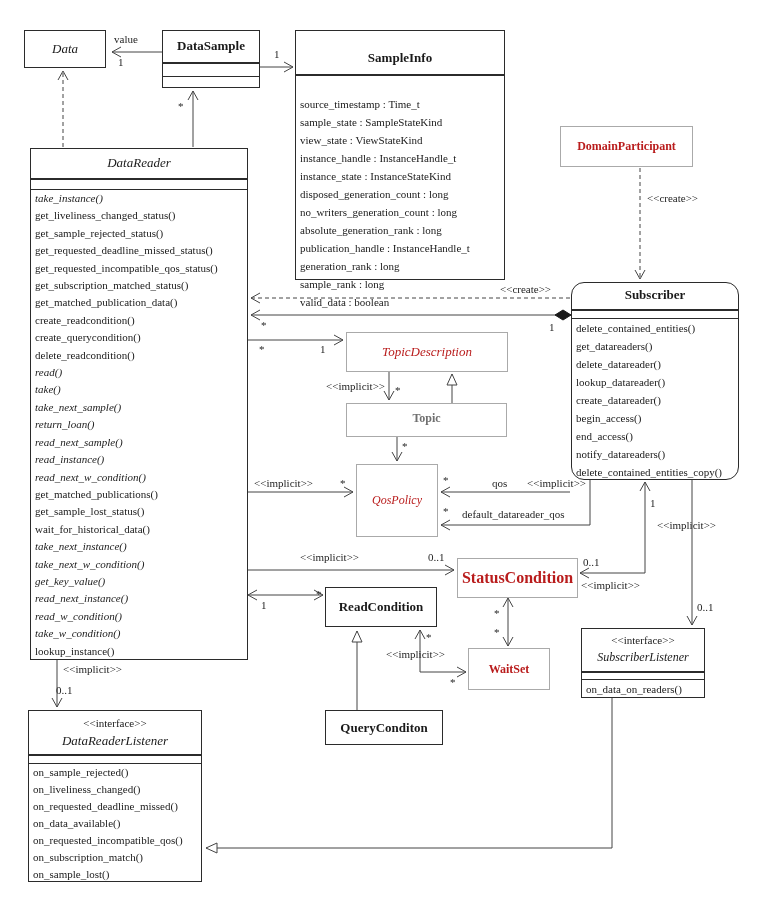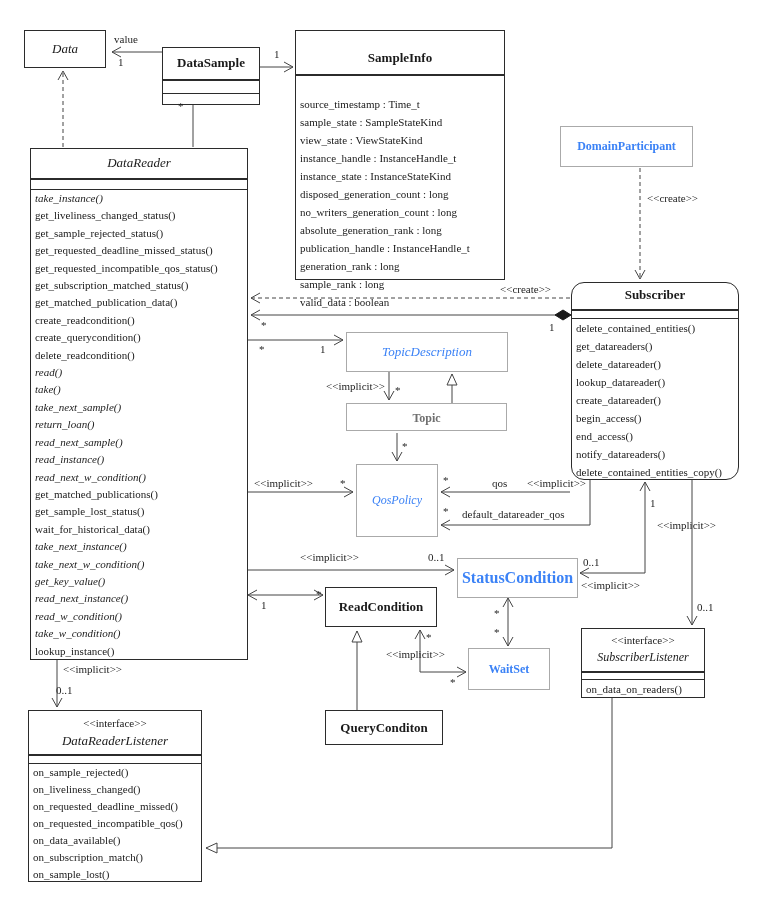--- a/index.html
+++ b/index.html
@@ -3,21 +3,21 @@
 <meta charset="utf-8">
 <style>
   html,body{margin:0;padding:0;background:#fff;}
   #stage{position:relative;width:768px;height:917px;background:#fff;
          font-family:"Liberation Serif",serif;color:#1a1a1a;overflow:hidden;}
   #wires{position:absolute;left:0;top:0;width:768px;height:917px;}
   .box{position:absolute;background:#fff;border:1px solid #2b2b2b;box-sizing:border-box;}
   .box.gray{border-color:#aaaaaa;}
   .title{text-align:center;font-weight:bold;font-size:13px;white-space:nowrap;overflow:hidden;}
   .title.it{font-style:italic;font-weight:normal;}
-  .grayt{color:#3b82f6;}
+  .grayt{color:#b91c1c;}
   .sep2{border-bottom:2px solid #2b2b2b;}
   .sep1{border-bottom:1px solid #2b2b2b;}
   .rows div{font-size:11px;padding-left:4px;white-space:nowrap;overflow:hidden;}
   .rows div.it{font-style:italic;}
   .stereo{text-align:center;font-size:11px;white-space:nowrap;}
   .lbl{position:absolute;font-size:11px;white-space:nowrap;color:#1f1f1f;}
 </style>
 </head>
 <body>
 
@@ -56,21 +56,21 @@
     <path d="M508,598 V646" marker-start="url(#ma)" marker-end="url(#ma)"></path>
     <path d="M357,710 V631" marker-end="url(#mt)"></path>
     <path d="M57,660 V707" marker-end="url(#ma)"></path>
     <path d="M612,698 V848 H206" marker-end="url(#mt)"></path>
   </svg>
 
   <div class="box" style="left:24px;top:30px;width:82px;height:38px;">
     <div class="title it" style="line-height:36px;">Data</div>
   </div>
 
-  <div class="box" style="left:162px;top:47px;width:98px;height:58px;">
+  <div class="box" style="left:162px;top:30px;width:98px;height:58px;">
     <div class="title sep2" style="line-height:29px;height:31px;">DataSample</div>
     <div class="sep1" style="height:12px;"></div>
     <div style="height:12px;"></div>
   </div>
 
   <div class="box" style="left:295px;top:30px;width:210px;height:250px;">
     <div class="title sep2" style="line-height:29px;height:31px;margin-top:12px;">SampleInfo</div>
     <div class="rows" style="line-height:18px;padding-top:19px;">
       <div>source_timestamp : Time_t</div>
       <div>sample_state : SampleStateKind</div>
@@ -138,21 +138,21 @@
       <div>end_access()</div>
       <div>notify_datareaders()</div>
       <div>delete_contained_entities_copy()</div>
     </div>
   </div>
 
   <div class="box gray" style="left:346px;top:332px;width:162px;height:40px;">
     <div class="title it grayt" style="line-height:38px;">TopicDescription</div>
   </div>
 
-  <div class="box gray" style="left:346px;top:403px;width:161px;height:28px;">
+  <div class="box gray" style="left:346px;top:403px;width:161px;height:34px;">
     <div class="title grayt" style="line-height:28px;font-size:12px;color:#707070;">Topic</div>
   </div>
 
   <div class="box gray" style="left:356px;top:464px;width:82px;height:73px;">
     <div class="title it grayt" style="line-height:71px;font-size:12px;">QosPolicy</div>
   </div>
 
   <div class="box gray" style="left:457px;top:558px;width:121px;height:40px;">
     <div class="title grayt" style="line-height:38px;font-size:16px;">StatusCondition</div>
   </div>
@@ -183,22 +183,22 @@
   <div class="box" style="left:28px;top:710px;width:174px;height:172px;">
     <div class="sep2" style="height:43px;">
       <div class="stereo" style="padding-top:4px;line-height:16px;">&lt;&lt;interface&gt;&gt;</div>
       <div class="title it" style="line-height:19px;">DataReaderListener</div>
     </div>
     <div class="sep1" style="height:7px;"></div>
     <div class="rows" style="line-height:17px;">
       <div>on_sample_rejected()</div>
       <div>on_liveliness_changed()</div>
       <div>on_requested_deadline_missed()</div>
+      <div>on_data_available()</div>
       <div>on_requested_incompatible_qos()</div>
-      <div>on_data_available()</div>
       <div>on_subscription_match()</div>
       <div>on_sample_lost()</div>
     </div>
   </div>
 
   <span class="lbl" style="left:114px;top:33px;">value</span>
   <span class="lbl" style="left:118px;top:56px;">1</span>
   <span class="lbl" style="left:274px;top:48px;">1</span>
   <span class="lbl" style="left:178px;top:100px;">*</span>
   <span class="lbl" style="left:647px;top:192px;">&lt;&lt;create&gt;&gt;</span>

